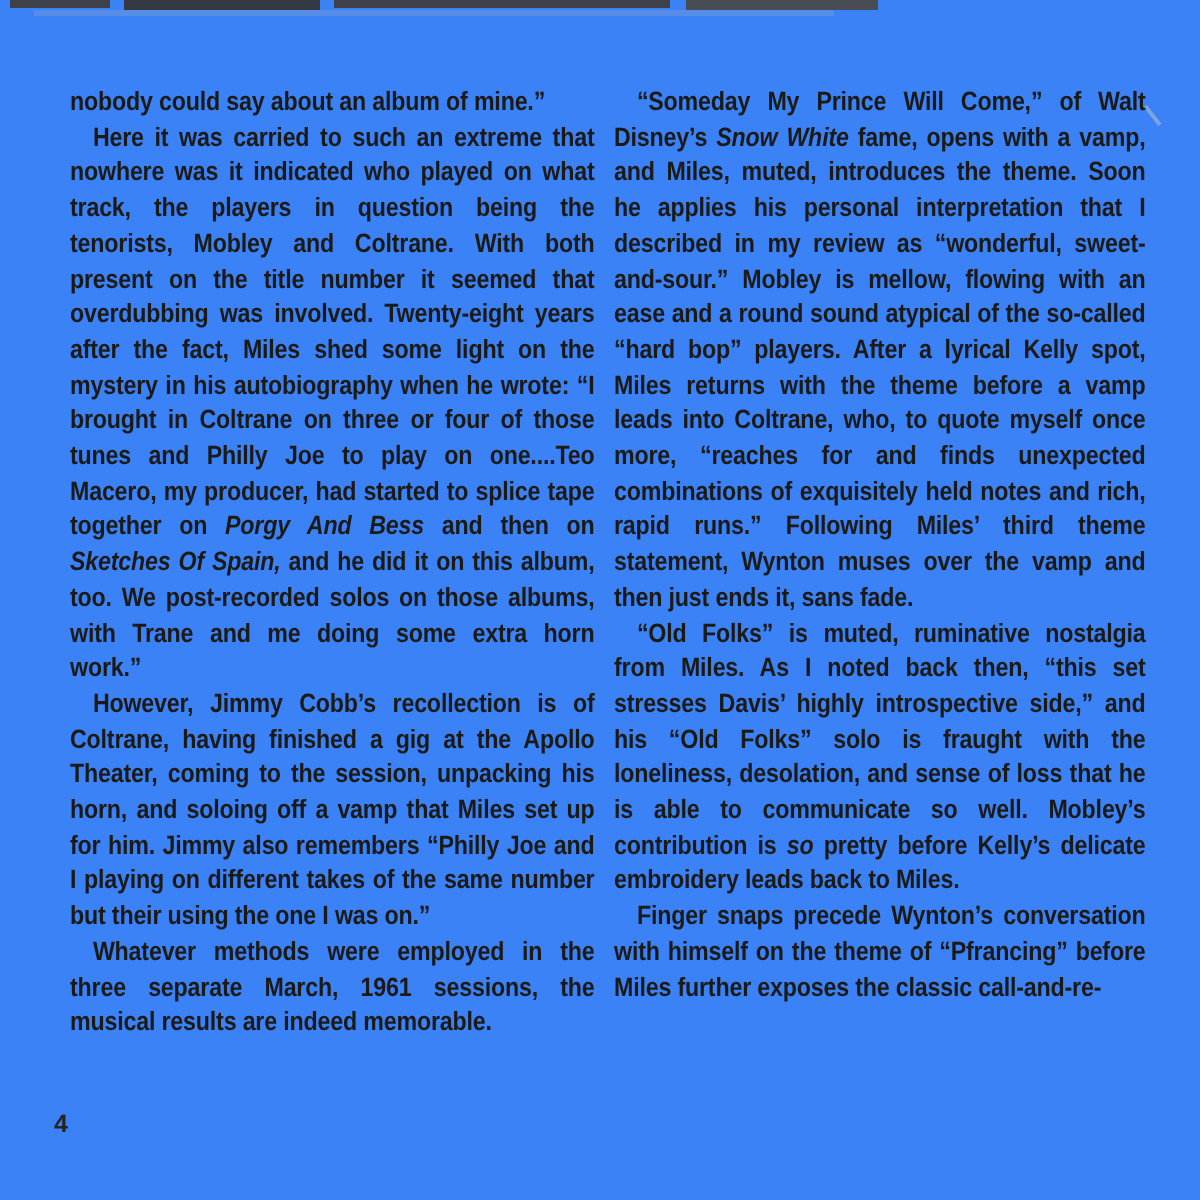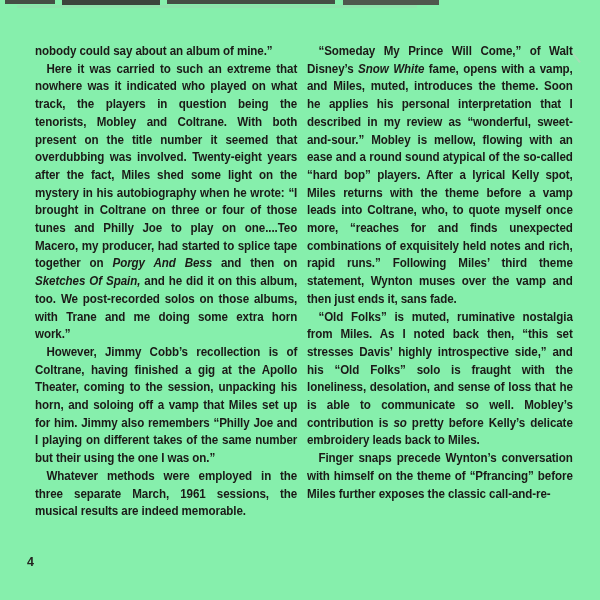--- a/index.html
+++ b/index.html
@@ -4,21 +4,21 @@
 <style>
   html, body {
     margin: 0;
     padding: 0;
     background: #fbfaf6;
   }
   .page {
     position: relative;
     width: 600px;
     height: 600px;
-    background: #86efac;
+    background: #3b82f6;
     overflow: hidden;
     font-family: "Liberation Sans", sans-serif;
     color: #1b1a17;
   }
   
   .scan-artifact-top {
     position: absolute;
     left: 5px;
     top: 0;
     width: 436px;

